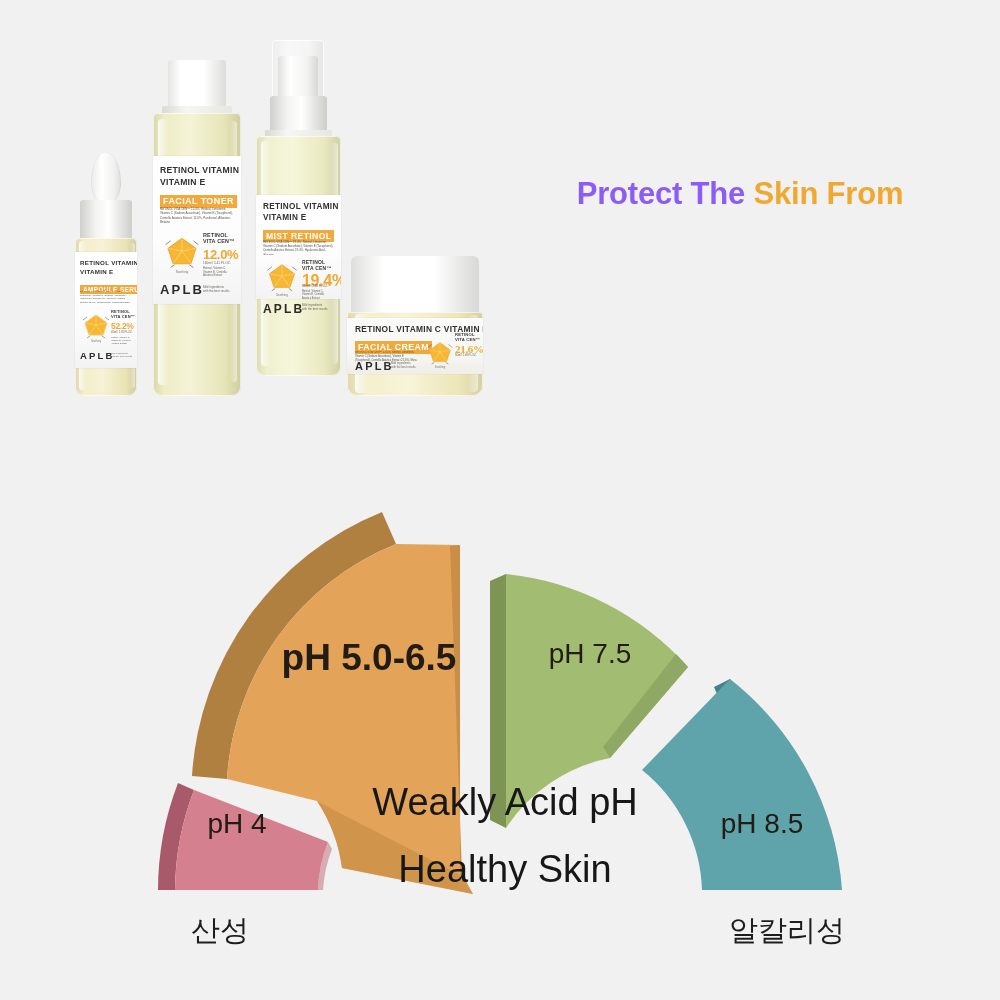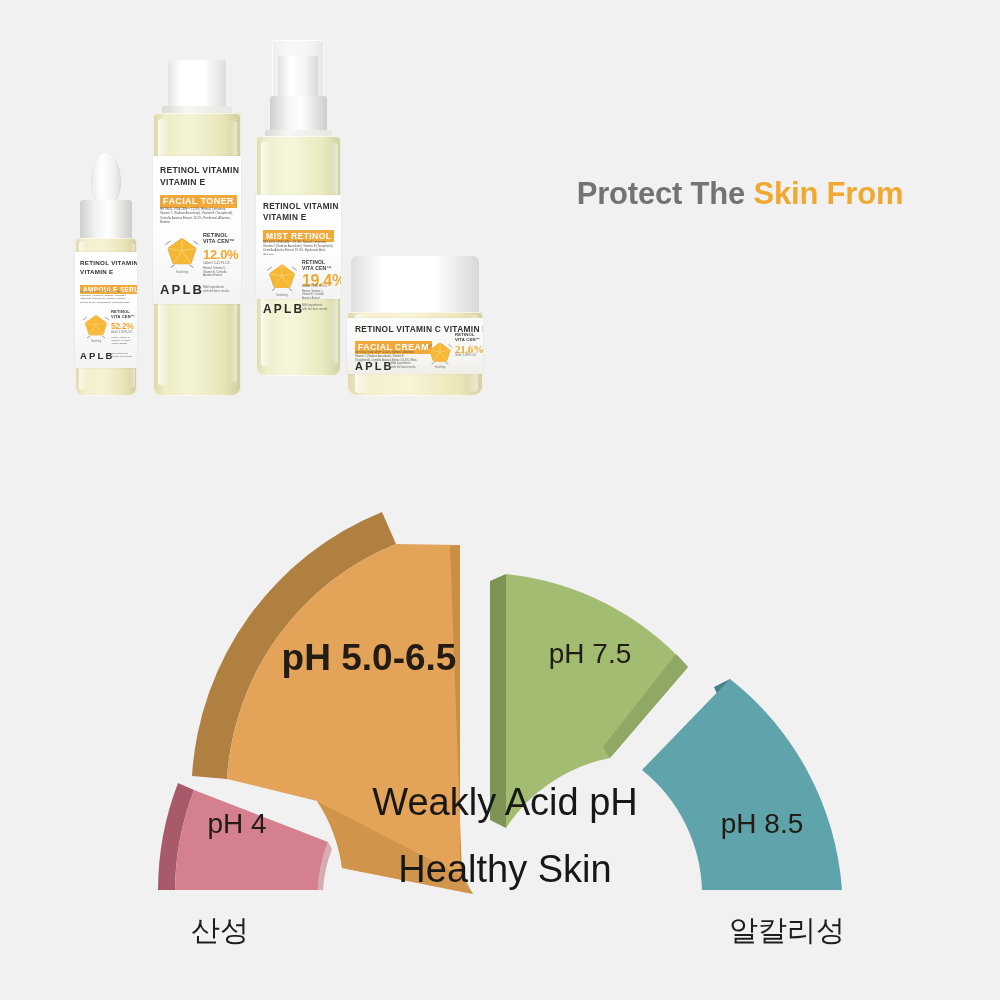--- a/index.html
+++ b/index.html
@@ -26,21 +26,21 @@
     left: 500px;
     top: 168px;
     width: 480px;
     text-align: center;
     font-size: 31px;
     font-weight: bold;
     line-height: 52px;
     letter-spacing: -0.2px;
   }
   .headline .ln { display: block; white-space: nowrap; }
-  .hl-dark  { color: #737373; }
+  .hl-dark  { color: #8b5cf6; }
   .hl-accent{ color: #f0a830; }
 
   
   .products {
     position: absolute;
     left: 0px;
     top: 0px;
     width: 500px;
     height: 440px;
   }

